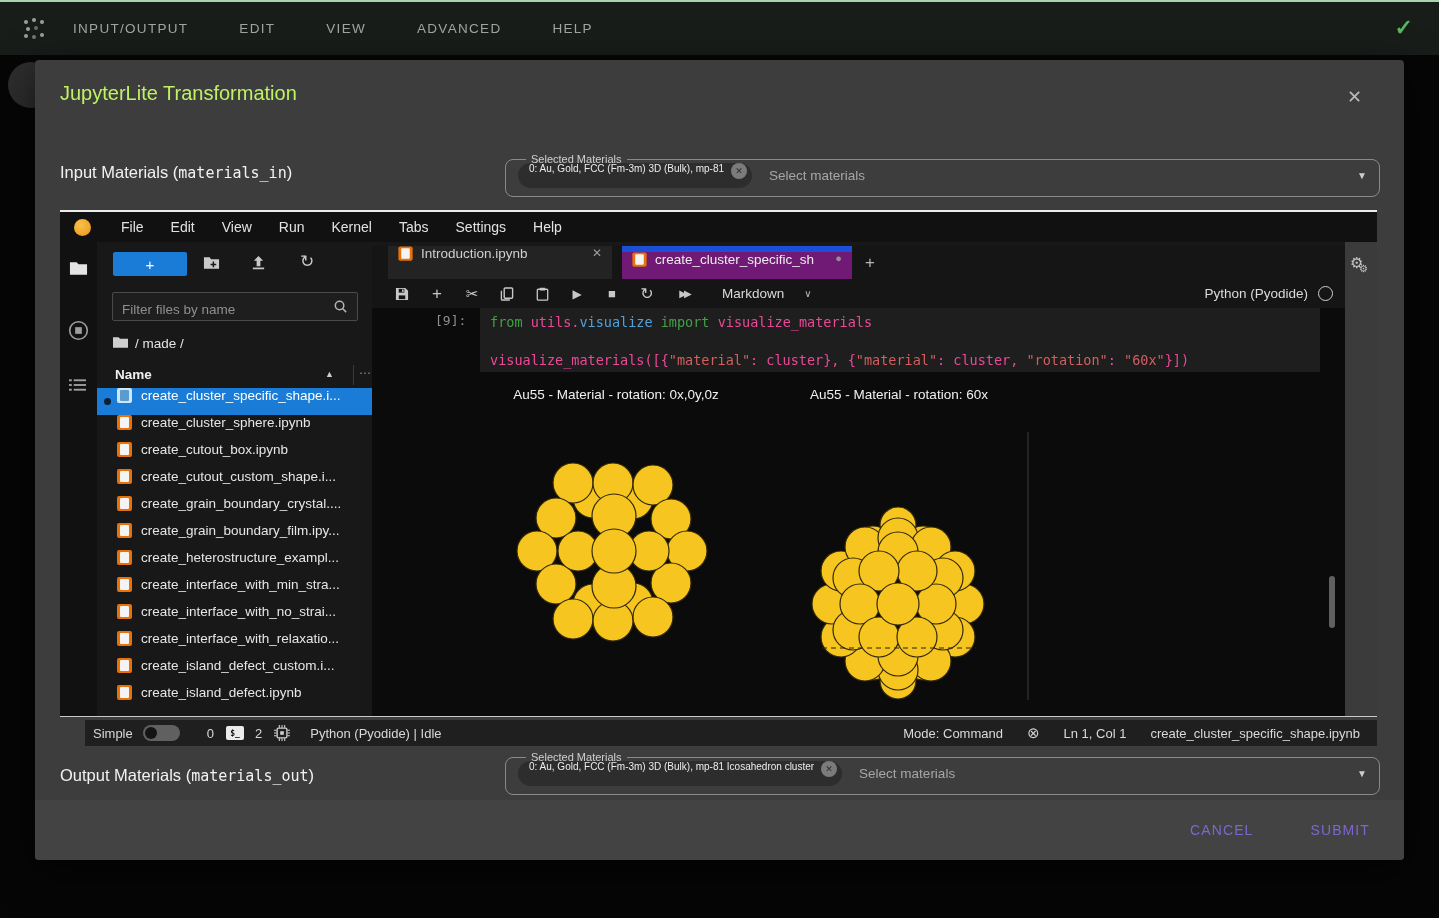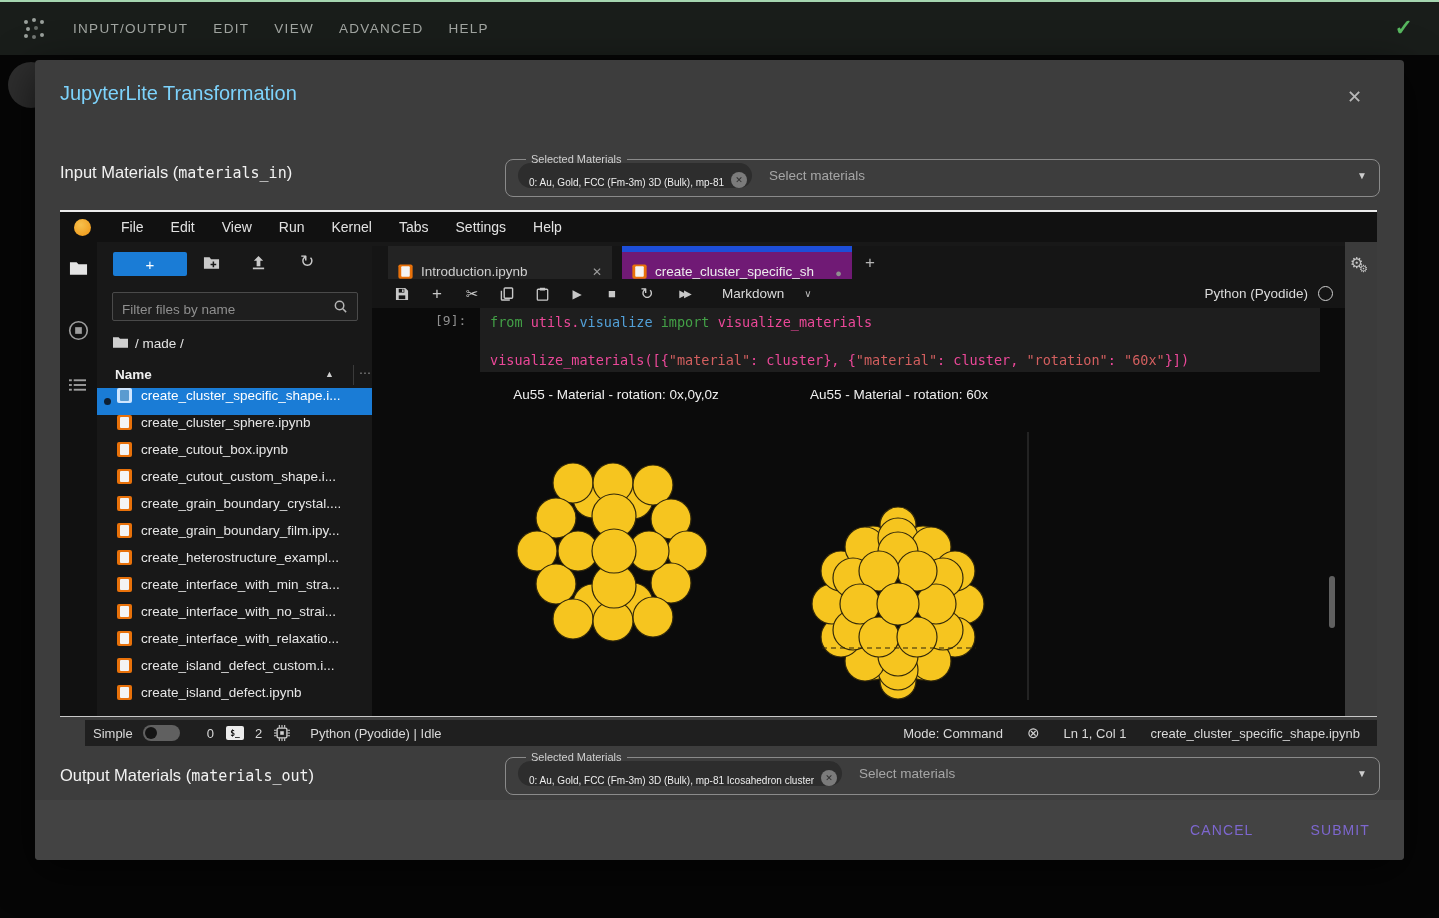--- a/index.html
+++ b/index.html
@@ -1,33 +1,33 @@
 <!DOCTYPE html>
 <html><head>
 <meta charset="utf-8">
 <style>
   html,body{margin:0;padding:0}
   body{width:1439px;height:918px;background:#060606;font-family:"Liberation Sans",sans-serif;overflow:hidden;position:relative;color:#ddd}
   
   .topbar{position:absolute;left:0;top:0;width:100%;height:55px;background:#191d1a;border-top:2px solid #a5d6b0;box-sizing:border-box}
   .top-logo{position:absolute;left:21px;top:14px}
-  .menu-row{position:absolute;left:73px;top:0;height:100%;display:flex;align-items:center;gap:25px}
+  .menu-row{position:absolute;left:73px;top:0;height:100%;display:flex;align-items:center;gap:51px}
   .menu-row .topmenu-item{font-size:13.5px;letter-spacing:1.3px;color:#a2a6a2;cursor:pointer}
   .top-check{position:absolute;right:26px;top:13px;font-size:22px;color:#57b75f;font-weight:bold}
   .fab{position:absolute;left:8px;top:62px;width:46px;height:46px;border-radius:50%;background:#2e2e2e;z-index:1}
   
   .dialog{position:absolute;left:35px;top:60px;width:1369px;height:800px;background:#3d3d3d;z-index:2;border-radius:4px;box-shadow:0 12px 44px rgba(0,0,0,.65)}
-  .dlg-title{position:absolute;left:25px;top:22px;font-size:20px;color:#7dd3fc}
+  .dlg-title{position:absolute;left:25px;top:22px;font-size:20px;color:#bef264}
   .dlg-close{position:absolute;left:1312px;top:26px;font-size:18px;color:#b8b8b8;cursor:pointer}
   .mat-label{position:absolute;left:25px;font-size:16.5px;color:#f2f2f2;white-space:nowrap}
   .mat-label .mono{font-family:"DejaVu Sans Mono",monospace;font-size:15px}
   fieldset.sel-group{position:absolute;left:470px;width:875px;height:44px;margin:0;border:1px solid #8a8a8a;border-radius:8px;box-sizing:border-box;padding:0 12px 0 12px;background:transparent}
   fieldset.sel-group legend{font-size:11px;color:#d0d0d0;padding:0 5px;margin-left:8px}
   .sel-row{display:flex;align-items:center;margin-top:-2px}
-  .chip{display:flex;align-items:flex-end;background:#2d2d2d;border-radius:13px;height:25px;padding:0 5px 0 11px;font-size:10px;color:#ededed;white-space:nowrap}
+  .chip{display:flex;align-items:flex-start;background:#2d2d2d;border-radius:13px;height:25px;padding:0 5px 0 11px;font-size:10px;color:#ededed;white-space:nowrap}
   .chip-x{width:16px;height:16px;border-radius:50%;background:#7b7b7b;color:#2d2d2d;font-size:9px;display:flex;align-items:center;justify-content:center;margin-left:7px;cursor:pointer}
   .sel-placeholder{margin-left:17px;font-size:13.5px;color:#a6a6a6}
   .sel-caret{margin-left:auto;font-size:10px;color:#cdcdcd;cursor:pointer}
   
   .jframe{position:absolute;left:25px;top:150px;width:1317px;height:507px;background:#111;border-top:2px solid #ececec;border-bottom:1px solid #c9c9c9;box-sizing:border-box}
   .jmenubar{position:absolute;left:0;top:0;right:0;height:30px;background:#111;display:flex;align-items:center}
   .jlogo{width:17px;height:17px;border-radius:50%;background:radial-gradient(circle at 40% 35%,#f7c14d,#ef9412);margin-left:14px}
   .jmenu-row{display:flex;margin-left:30px;gap:27px}
   .jmenu-row .jmenu-item{font-size:14px;color:#e2e2e2;cursor:pointer}
   .jactivity{position:absolute;left:0;top:30px;width:37px;bottom:0;background:#111}
@@ -49,21 +49,21 @@
   .frow{height:27px;display:flex;align-items:flex-start;padding-left:20px;position:relative;font-size:13.5px;color:#e6e6e6;cursor:pointer}
   .frow.sel{background:#1a7cd6;color:#fff}
   .rdot{position:absolute;left:7px;top:10px;width:7px;height:7px;border-radius:50%;background:#0d1f33}
   .nbicon{width:15px;height:15px;background:#e8710a;border-radius:2px;margin-right:9px;position:relative;flex:none}
   .nbicon::after{content:"";position:absolute;left:3px;top:2px;right:3px;bottom:2px;background:#f4f4f4;border-radius:1px}
   .nbicon.selic{background:#cfe6ff}.nbicon.selic::after{background:#5a9bd0}
   .flabel{white-space:nowrap;overflow:hidden}
   
   .jnb{position:absolute;left:312px;top:30px;width:973px;bottom:0;background:#181818}
   .jtabs{position:absolute;left:0;top:4px;right:0;height:33px;background:#151515;display:flex;align-items:stretch;padding-left:16px}
-  .jtab{display:flex;align-items:flex-end;padding:0 10px;width:224px;box-sizing:border-box;background:#232323;font-size:13.5px;color:#cfcfcf;cursor:pointer}
+  .jtab{display:flex;align-items:flex-start;padding:0 10px;width:224px;box-sizing:border-box;background:#232323;font-size:13.5px;color:#cfcfcf;cursor:pointer}
   .jtab .nbicon{margin-right:8px;transform:scale(.95)}
   .jtab-close{margin-left:auto;color:#9c9c9c;font-size:12px}
   .jtab.active{width:230px;background:#701a75;border-top:6px solid #1d4ed8;color:#ececec;margin-left:10px}
   .jtab-dirty{margin-left:auto;color:#8f8f8f;font-size:11px}
   .jtab-add{width:26px;display:flex;align-items:center;justify-content:center;color:#b5b5b5;font-size:17px;margin-left:5px;cursor:pointer}
   .jtoolbar{position:absolute;left:0;top:37px;right:0;height:29px;background:#151515;display:flex;align-items:center;padding-left:22px;gap:19px}
   .tbi{width:16px;text-align:center;color:#c8c8c8;font-size:13px;cursor:pointer;display:flex;align-items:center;justify-content:center}
   .tbi.ff{letter-spacing:-3px;font-size:10px;width:20px}
   .cell-type{display:flex;gap:20px;align-items:center;color:#dadada;font-size:13.5px;margin-left:9px;cursor:pointer}
   .cell-type .ct-caret{font-size:10px;color:#bdbdbd}

